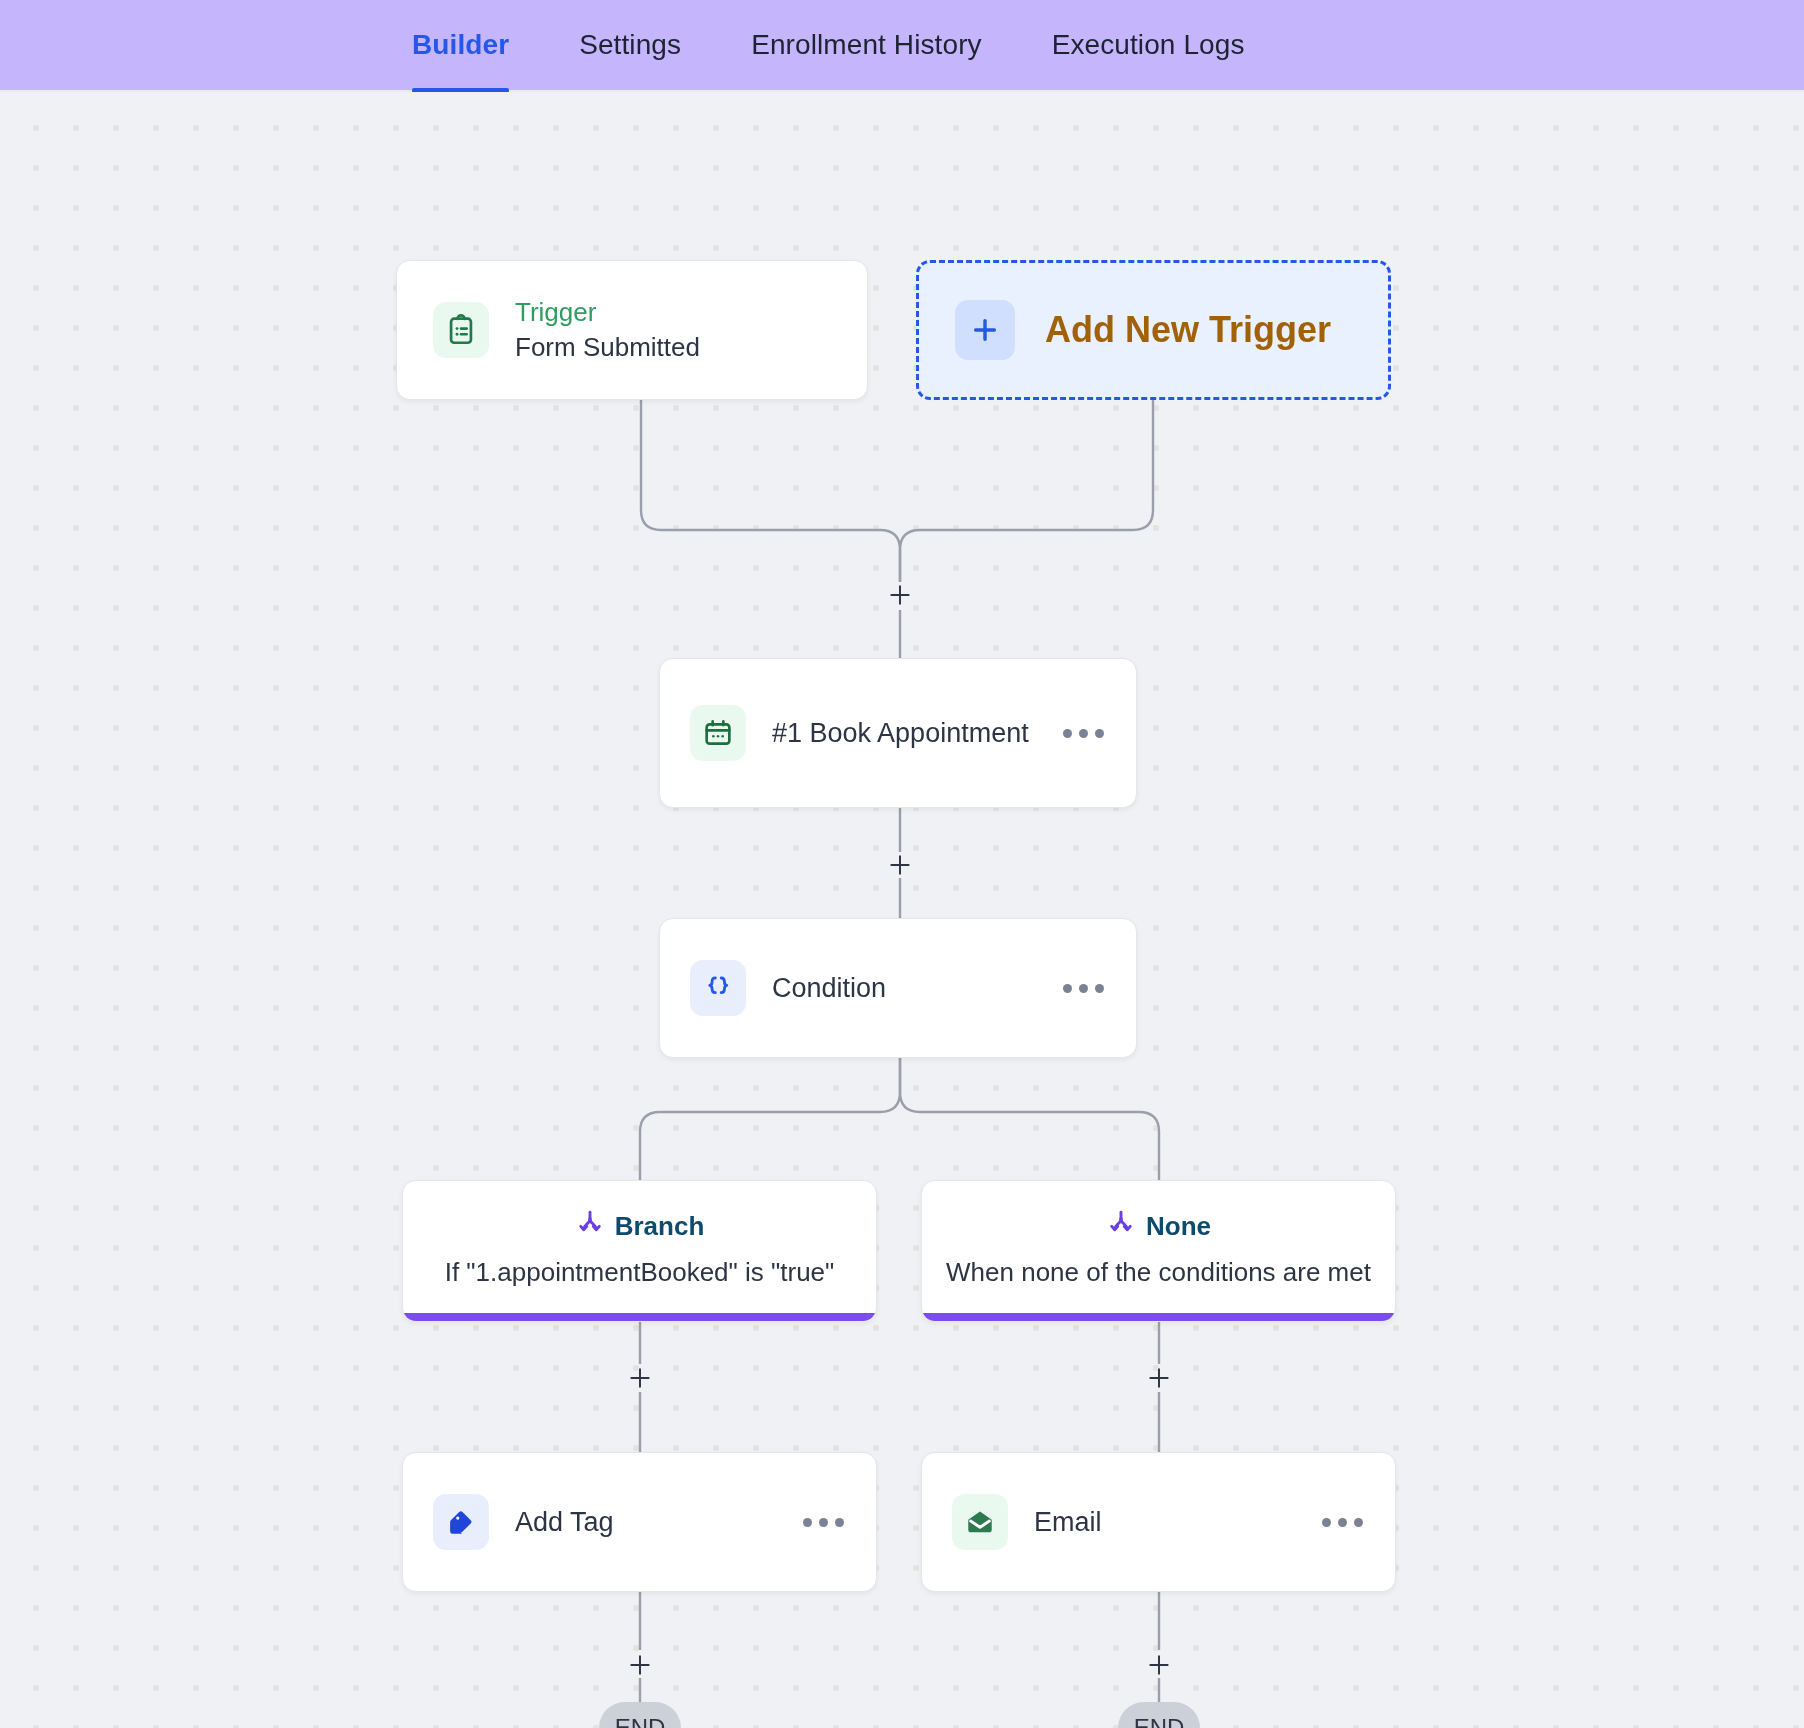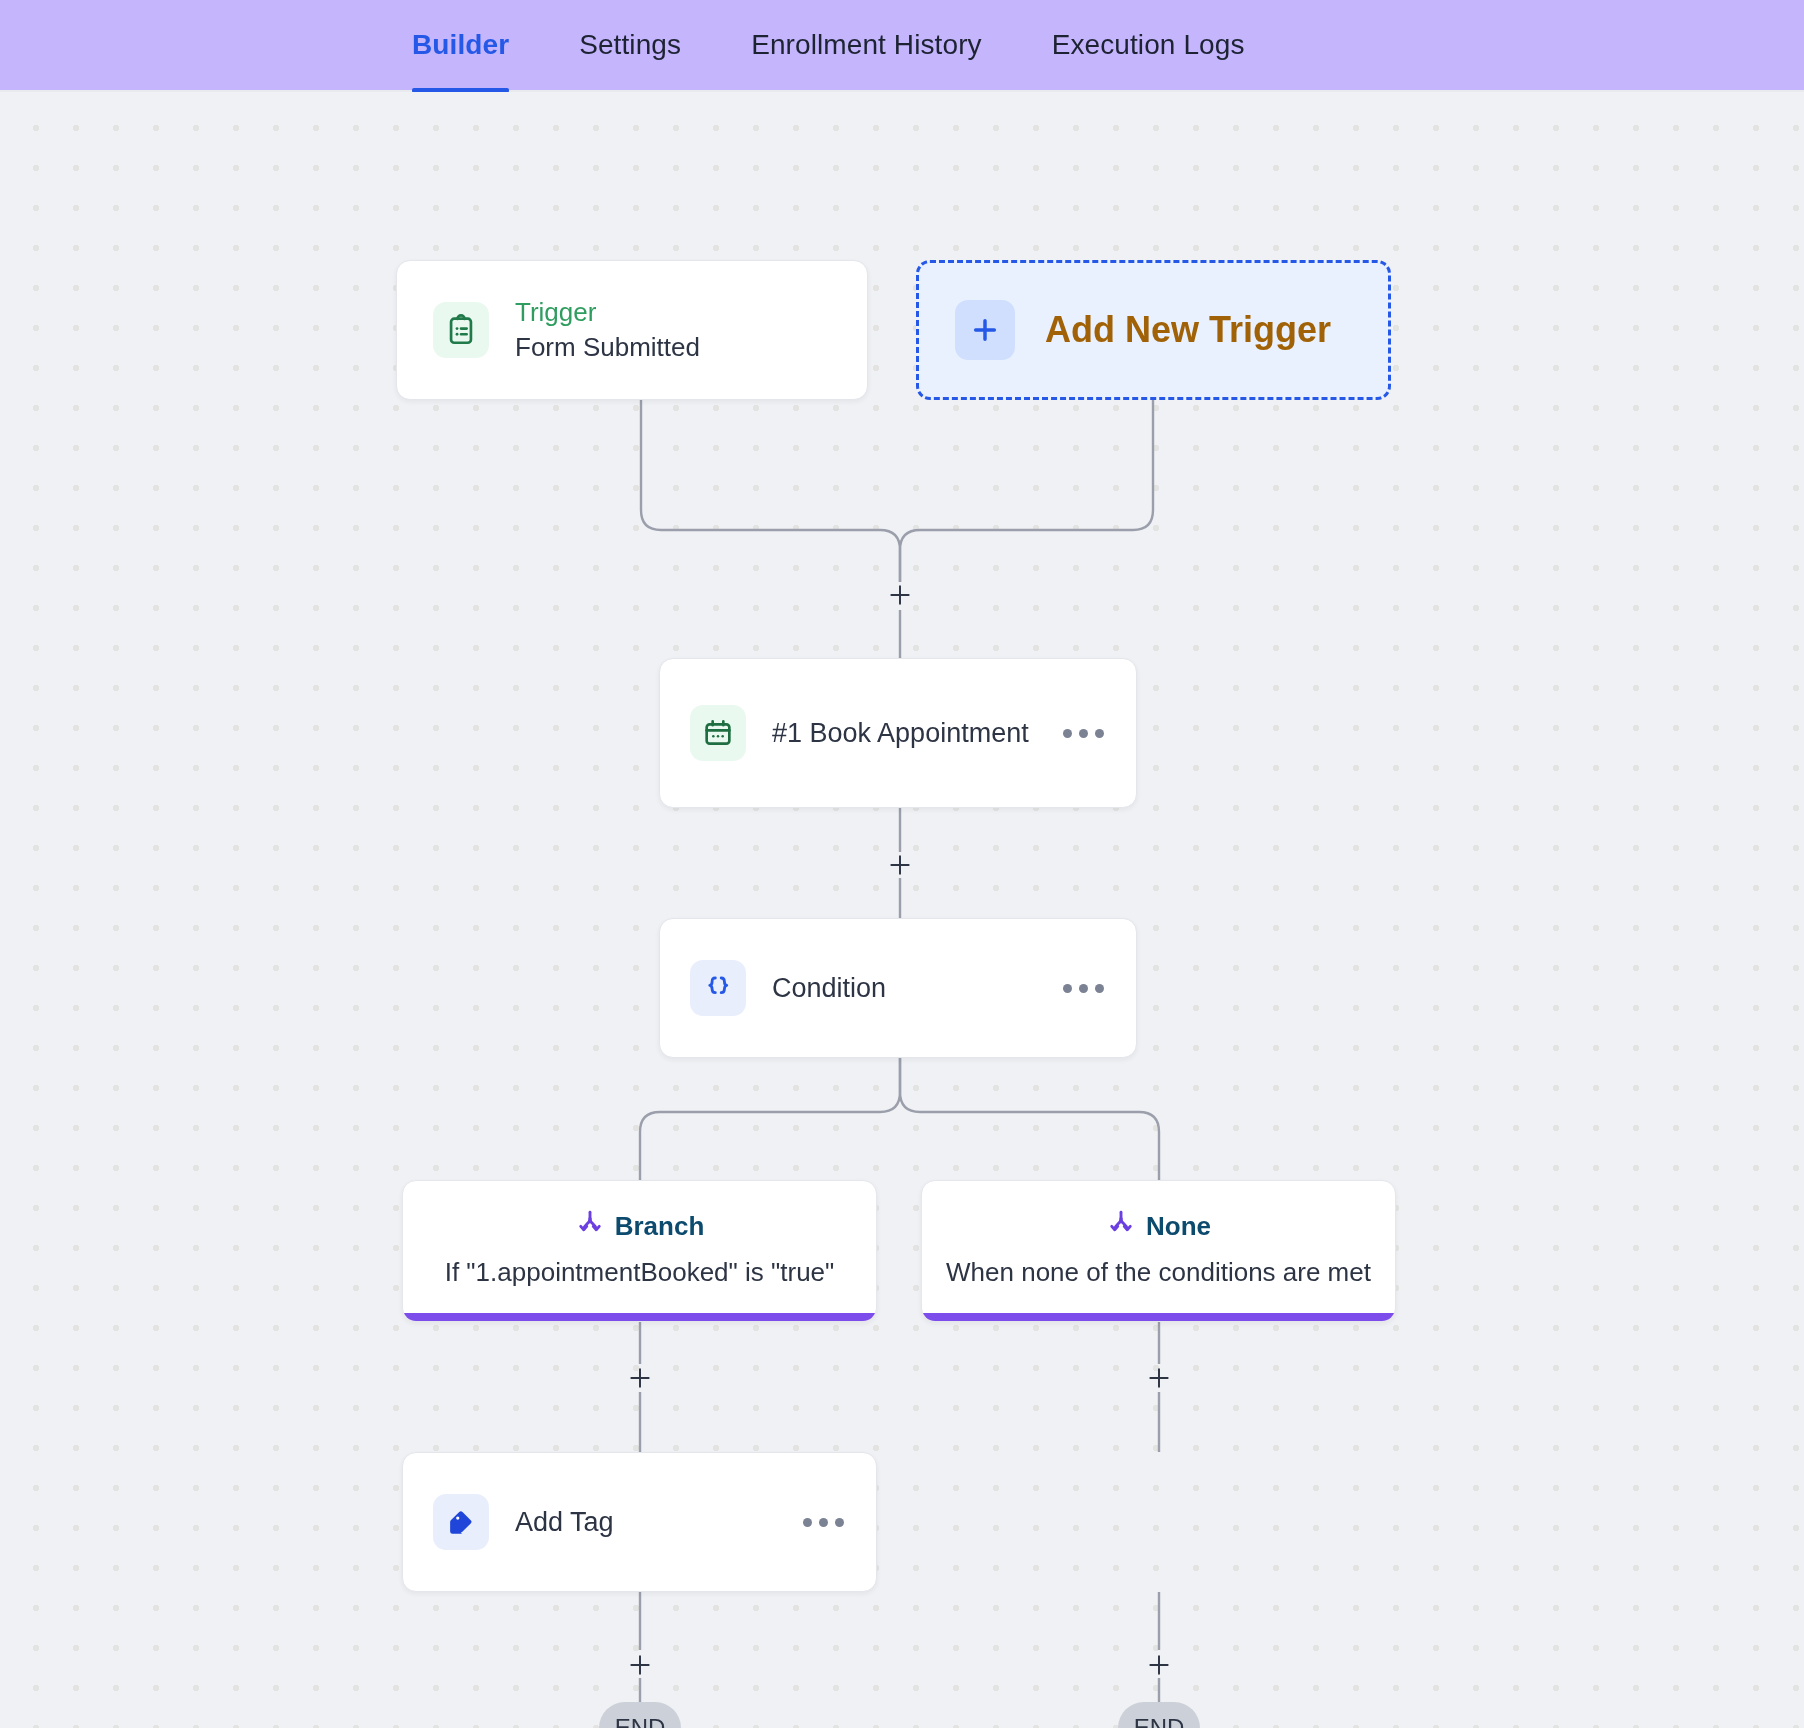--- a/index.html
+++ b/index.html
@@ -361,20 +361,34 @@
       </svg>
     </span>
     <span class="action-label">Add Tag</span>
     <span class="dots">
         <i></i>
         <i></i>
         <i></i>
       </span>
   </div>
 
+  <div class="node action node-email">
+    <span class="icon-box ic-green">
+      <svg width="32" height="32" viewBox="0 0 24 24">
+        <path d="M3.2 10.4 12 4.2l8.8 6.2v7.4a1.9 1.9 0 0 1-1.9 1.9H5.1a1.9 1.9 0 0 1-1.9-1.9z" fill="#2d7a4f"></path>
+        <path d="M5 11.3 12 16l7-4.7" fill="none" stroke="#ffffff" stroke-width="2.2" stroke-linecap="round" stroke-linejoin="round"></path>
+      </svg>
+    </span>
+    <span class="action-label">Email</span>
+    <span class="dots">
+        <i></i>
+        <i></i>
+        <i></i>
+      </span>
+  </div>
 
   <div class="plus-btn" style="left:623px; top:1556px;">
     <svg width="26" height="26" viewBox="0 0 24 24" stroke="#2d3444" stroke-width="1.8" stroke-linecap="round">
       <path d="M12 4v16M4 12h16"></path>
     </svg>
   </div>
   <div class="plus-btn" style="left:1142px; top:1556px;">
     <svg width="26" height="26" viewBox="0 0 24 24" stroke="#2d3444" stroke-width="1.8" stroke-linecap="round">
       <path d="M12 4v16M4 12h16"></path>
     </svg>

